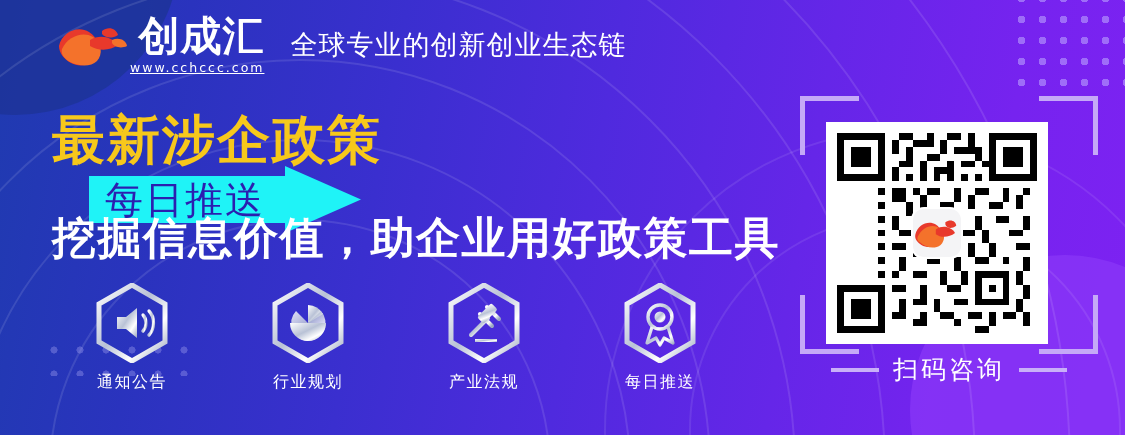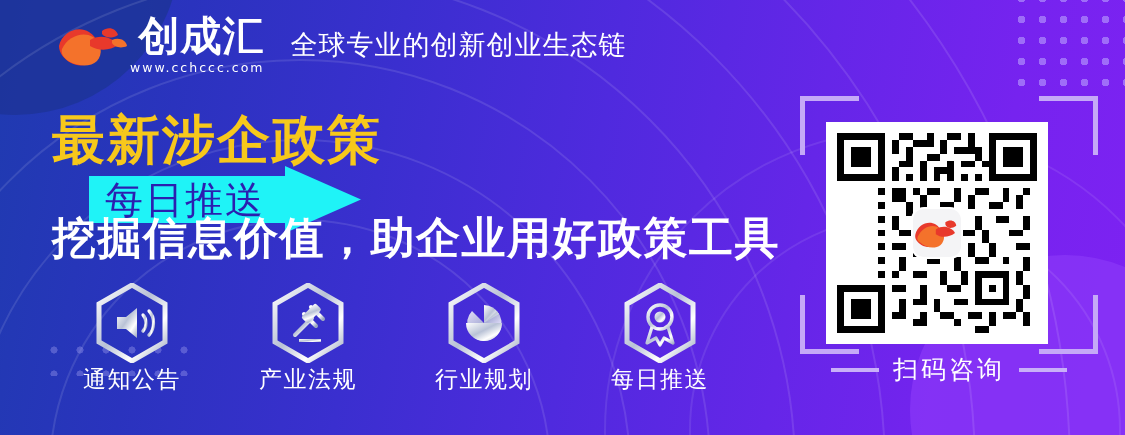--- a/index.html
+++ b/index.html
@@ -82,20 +82,21 @@
     color: #ffffff;
     letter-spacing: 1px;
     line-height: 1.02;
   }
   .logo-url {
     font-size: 12.5px;
     color: #ffffff;
     letter-spacing: 2.0px;
     margin-top: 2px;
     font-family: "DejaVu Sans", sans-serif;
+    text-decoration: underline;
   }
   .tagline {
     margin-left: 26px;
     font-size: 27px;
     color: #ffffff;
     letter-spacing: 1px;
     font-weight: 500;
     white-space: nowrap;
   }
 
@@ -152,22 +153,22 @@
     display: flex;
   }
   .feature {
     width: 176px;
     display: flex;
     flex-direction: column;
     align-items: center;
   }
   .hexwrap { width: 74px; height: 80px; }
   .feature-label {
-    margin-top: 1px;
-    font-size: 23px;
+    margin-top: 9px;
+    font-size: 16px;
     color: #ffffff;
     letter-spacing: 1.5px;
     white-space: nowrap;
   }
 
   
   .qr-panel {
     position: absolute;
     left: 800px; top: 96px;
     width: 298px; height: 298px;
@@ -308,58 +309,58 @@
           </g>
         </svg>
       </span>
       <span class="feature-label">通知公告</span>
     </div>
 
     <div class="feature">
       <span class="hexwrap">
         <svg viewBox="0 0 74 80">
           <defs>
+            <linearGradient id="hx3" x1="0" y1="0" x2="1" y2="1">
+              <stop offset="0" stop-color="#ffffff"></stop>
+                <stop offset=".45" stop-color="#b9c2d6"></stop>
+              <stop offset=".72" stop-color="#ffffff"></stop>
+                <stop offset="1" stop-color="#9aa6bf"></stop>
+            </linearGradient>
+          </defs>
+          <polygon points="37,2 70,21 70,59 37,78 4,59 4,21" fill="none" stroke="url(#hx3)" stroke-width="5"></polygon>
+          <path d="M37 40 L37 22 A18 18 0 0 1 52 31 Z" fill="url(#hx3)"></path>
+          <path d="M37 40 L50 28 A18 18 0 0 1 37 58 A18 18 0 0 1 25 28 Z" fill="url(#hx3)" opacity=".85"></path>
+          <path d="M19 40 A18 18 0 0 0 55 40 Z" fill="url(#hx3)"></path>
+        </svg>
+      </span>
+      <span class="feature-label">行业规划</span>
+    </div>
+
+    <div class="feature">
+      <span class="hexwrap">
+        <svg viewBox="0 0 74 80">
+          <defs>
             <linearGradient id="hx2" x1="0" y1="0" x2="1" y2="1">
               <stop offset="0" stop-color="#ffffff"></stop>
                 <stop offset=".45" stop-color="#b9c2d6"></stop>
               <stop offset=".72" stop-color="#ffffff"></stop>
                 <stop offset="1" stop-color="#9aa6bf"></stop>
             </linearGradient>
           </defs>
           <polygon points="37,2 70,21 70,59 37,78 4,59 4,21" fill="none" stroke="url(#hx2)" stroke-width="5"></polygon>
           <g stroke="url(#hx2)" fill="none" stroke-width="4" stroke-linecap="round">
             <path d="M40 24 L52 36"></path>
             <path d="M33 31 L45 43"></path>
             <path d="M24 52 L41 35"></path>
           </g>
           <rect x="36" y="20" width="9" height="20" rx="2" transform="rotate(45 40 30)" fill="url(#hx2)"></rect>
           <path d="M28 56 L50 56 L50 59 L28 59 Z" fill="url(#hx2)"></path>
         </svg>
       </span>
       <span class="feature-label">产业法规</span>
-    </div>
-
-    <div class="feature">
-      <span class="hexwrap">
-        <svg viewBox="0 0 74 80">
-          <defs>
-            <linearGradient id="hx3" x1="0" y1="0" x2="1" y2="1">
-              <stop offset="0" stop-color="#ffffff"></stop>
-                <stop offset=".45" stop-color="#b9c2d6"></stop>
-              <stop offset=".72" stop-color="#ffffff"></stop>
-                <stop offset="1" stop-color="#9aa6bf"></stop>
-            </linearGradient>
-          </defs>
-          <polygon points="37,2 70,21 70,59 37,78 4,59 4,21" fill="none" stroke="url(#hx3)" stroke-width="5"></polygon>
-          <path d="M37 40 L37 22 A18 18 0 0 1 52 31 Z" fill="url(#hx3)"></path>
-          <path d="M37 40 L50 28 A18 18 0 0 1 37 58 A18 18 0 0 1 25 28 Z" fill="url(#hx3)" opacity=".85"></path>
-          <path d="M19 40 A18 18 0 0 0 55 40 Z" fill="url(#hx3)"></path>
-        </svg>
-      </span>
-      <span class="feature-label">行业规划</span>
     </div>
 
     <div class="feature">
       <span class="hexwrap">
         <svg viewBox="0 0 74 80">
           <defs>
             <linearGradient id="hx4" x1="0" y1="0" x2="1" y2="1">
               <stop offset="0" stop-color="#ffffff"></stop>
                 <stop offset=".45" stop-color="#b9c2d6"></stop>
               <stop offset=".72" stop-color="#ffffff"></stop>

